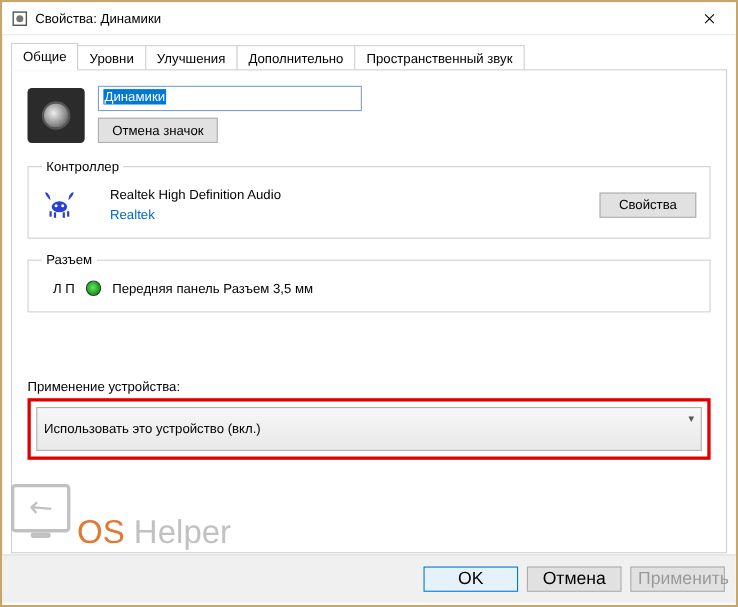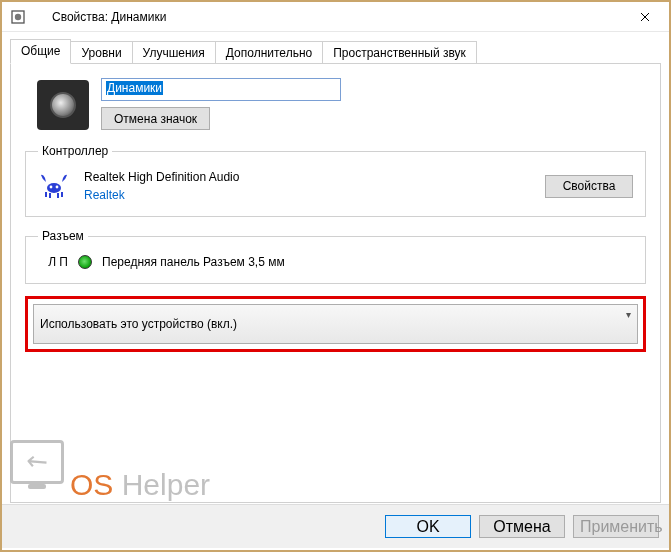--- a/index.html
+++ b/index.html
@@ -14,21 +14,20 @@
     position: relative;
     overflow: hidden;
   }
   .titlebar {
     height: 30px;
     background: #fff;
     border-bottom: 1px solid #e8e8e8;
     display: flex;
     align-items: center;
     padding: 0 2px 0 8px;
-    gap: 20px;
   }
   .titlebar .app-icon {
     width: 16px; height: 16px;
     margin-right: 6px;
     display: inline-flex; align-items: center; justify-content: center;
   }
   .titlebar .title { flex: 1; color: #000; }
   .titlebar .close {
     width: 45px; height: 28px;
     display: flex; align-items: center; justify-content: center;
@@ -61,21 +60,21 @@
   }
   .tab-panel {
     border: 1px solid #d0d0d0;
     margin: 0 8px;
     padding: 14px 14px;
     background: #fff;
     height: 440px;
     position: relative;
   }
 
-  .toprow { display: flex; gap: 12px; align-items: flex-start; margin-bottom: 14px; margin-left: 12px; }
+  .toprow { display: flex; gap: 12px; align-items: flex-start; margin-bottom: 14px; }
   .speaker-icon {
     width: 52px; height: 50px;
     background: #2b2b2b;
     border-radius: 4px;
     display: flex; align-items: center; justify-content: center;
     margin-top: 2px;
   }
   .speaker-icon .inner {
     width: 26px; height: 26px; border-radius: 50%;
     background: radial-gradient(circle at 40% 40%, #eee, #888 60%, #333);
@@ -106,21 +105,21 @@
 
   fieldset.group {
     border: 1px solid #d0d0d0;
     padding: 10px 12px 12px;
     margin: 0 0 12px 0;
   }
   fieldset.group legend {
     padding: 0 4px;
     font-size: 12px;
   }
-  .ctrl-row { display: flex; align-items: center; gap: 14px; }
+  .ctrl-row { display: flex; align-items: center; gap: 30px; }
   .crab-icon { width: 32px; height: 32px; display: flex; align-items: center; justify-content: center; }
   .ctrl-text { flex: 1; line-height: 1.5; }
   .ctrl-text .link { color: #0066cc; cursor: pointer; }
   .props-btn {
     height: 23px; width: 88px;
     border: 1px solid #adadad;
     background: #e1e1e1;
     font-size: 12px;
   }
 
@@ -260,20 +259,21 @@
 
   <fieldset class="group">
     <legend>Разъем</legend>
     <div class="jack-row">
       <span class="lp">Л П</span>
       <span class="jack-dot"></span>
       <span>Передняя панель Разъем 3,5 мм</span>
     </div>
   </fieldset>
 
+  <div class="usage-label">Применение устройства:</div>
   <div class="usage-wrap">
     <div class="usage-select">
       <span>Использовать это устройство (вкл.)</span>
       <span class="chev">▾</span>
     </div>
   </div>
 
 </div>
 
 <div class="watermark">

